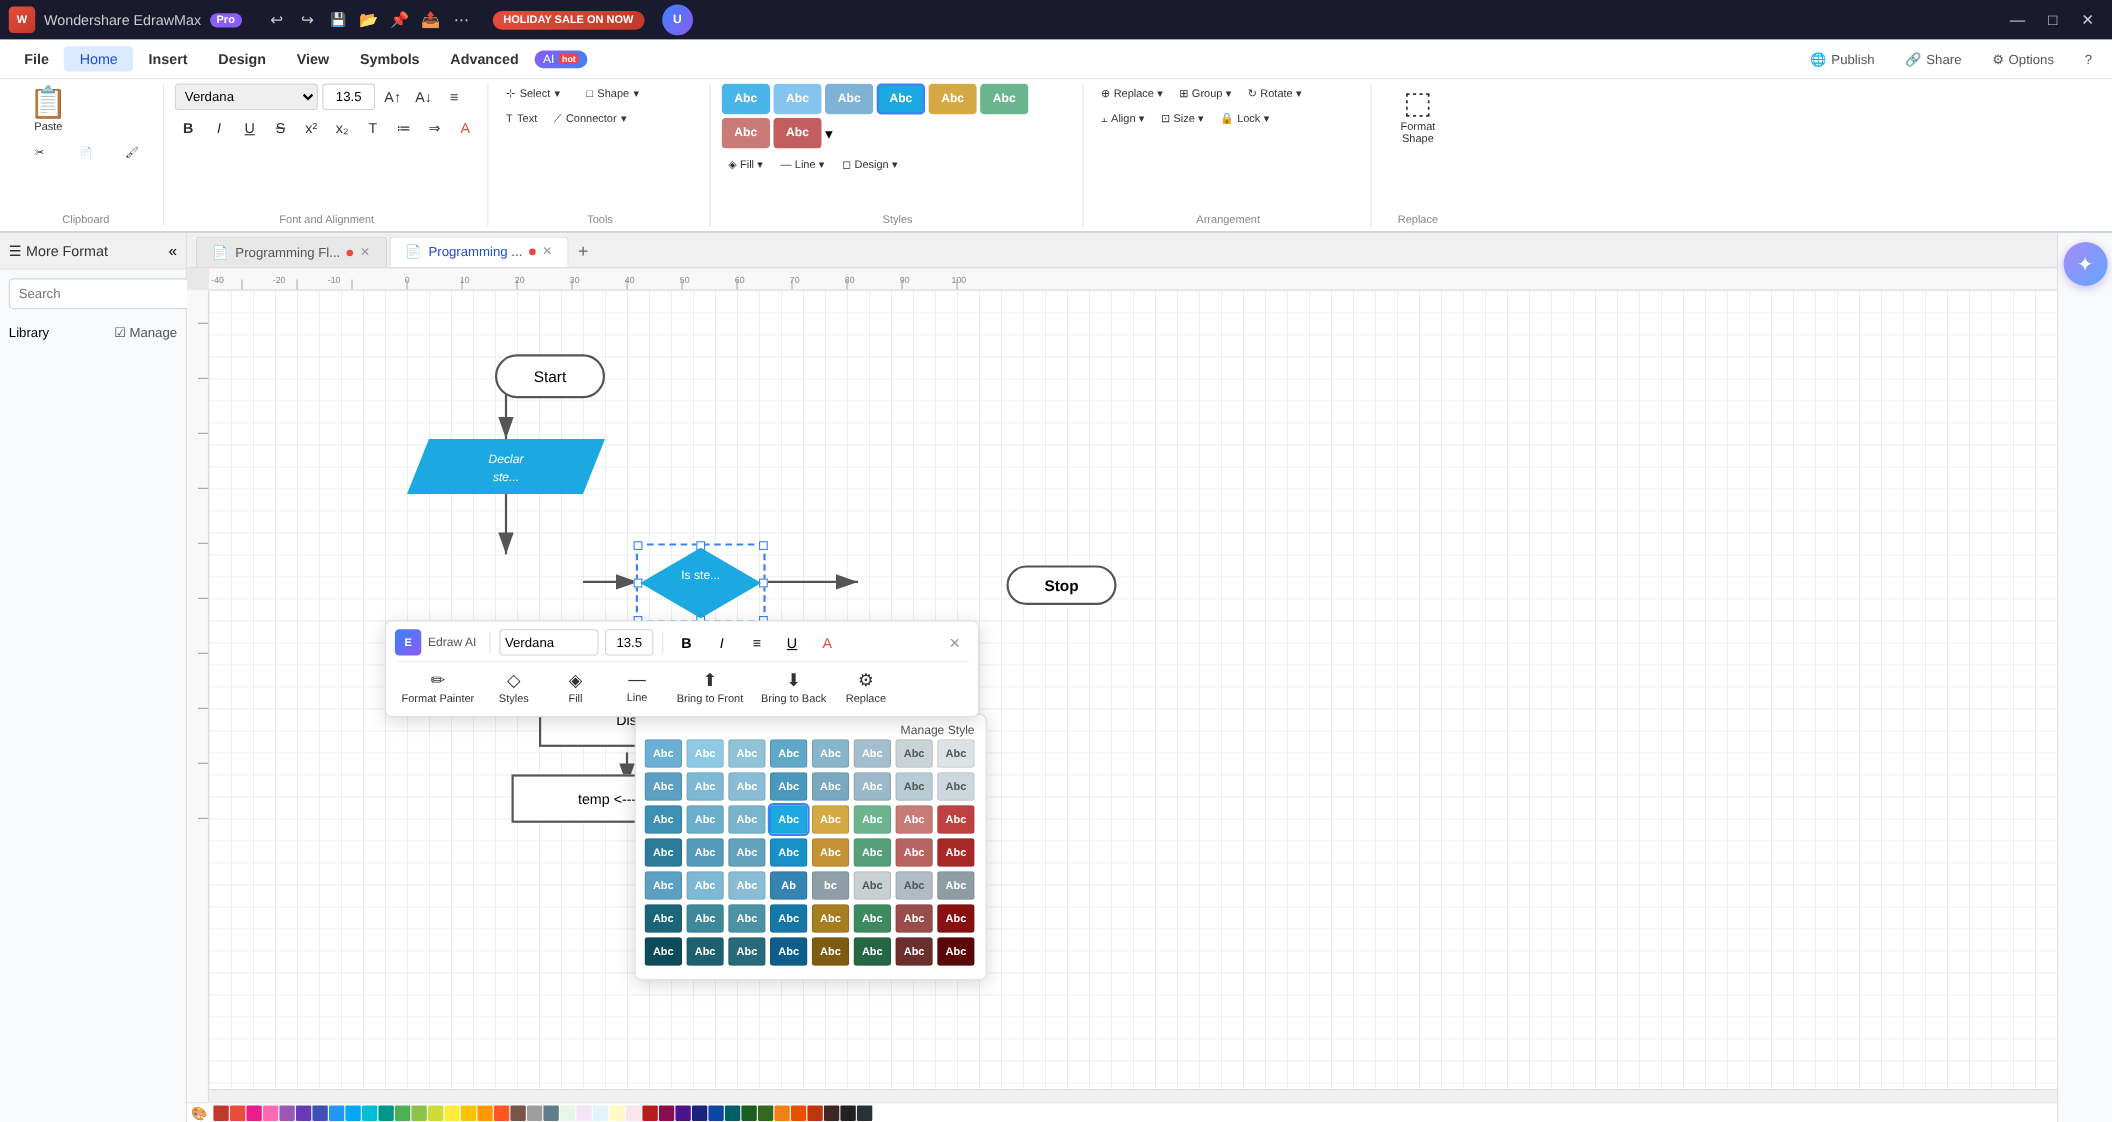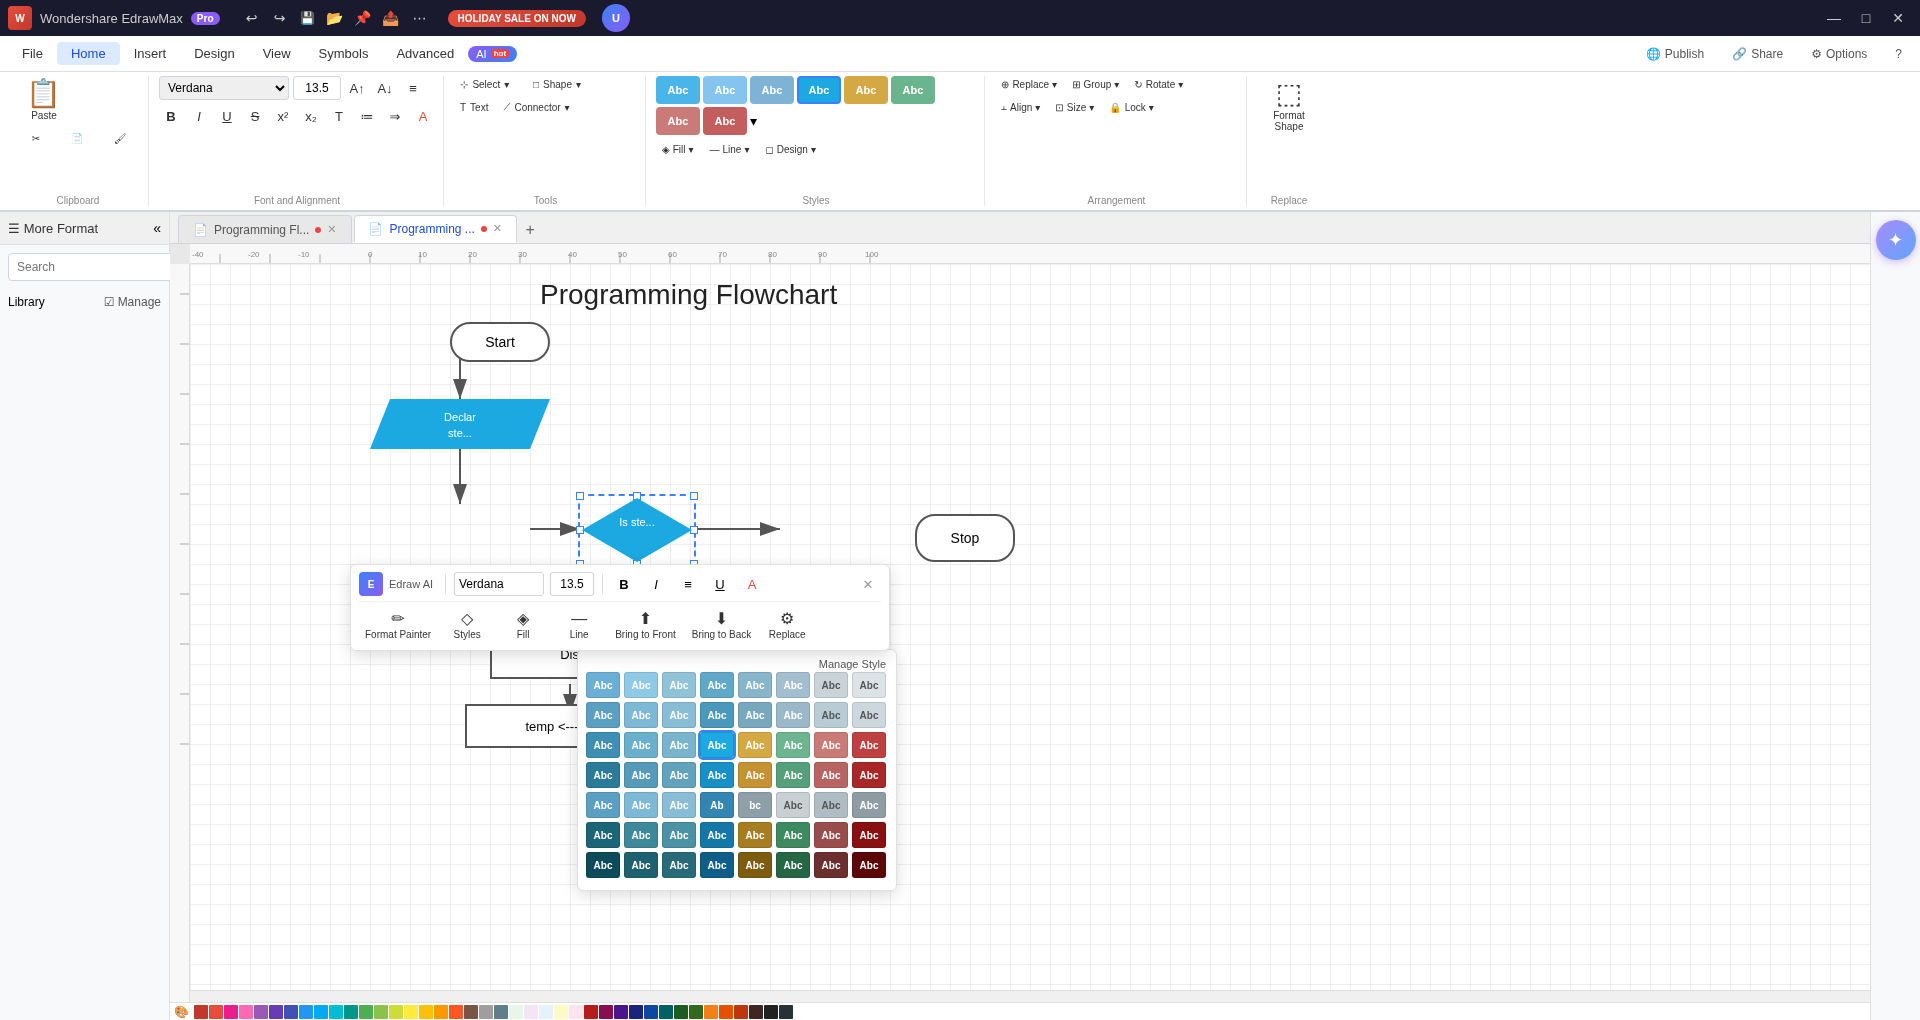--- a/index.html
+++ b/index.html
@@ -57,20 +57,21 @@
       align-items: center;
       padding: 0 8px;
       border-bottom: 1px solid #e0e0e0;
     }
     .menu-item {
       padding: 4px 14px;
       font-size: 13px;
       cursor: pointer;
       border-radius: 4px;
       color: #333;
+      font-weight: bold;
     }
     .menu-item.active {
       background: #dbeafe;
       color: #1d4ed8;
       font-weight: 500;
     }
     .menu-right {
       margin-left: auto;
       display: flex;
       align-items: center;
@@ -269,26 +270,27 @@
       border: 2px solid #555;
       border-radius: 20px;
       display: flex; align-items: center; justify-content: center;
       background: white;
       font-size: 14px;
     }
 
     .fc-stop {
       position: absolute;
       left: 725px; top: 250px;
-      width: 100px; height: 48px;
+      width: 100px; height: 36px;
       border: 2px solid #555;
       border-radius: 20px;
       display: flex; align-items: center; justify-content: center;
       background: white;
       font-size: 14px;
+      font-weight: bold;
     }
 
     .fc-temp {
       position: absolute;
       left: 275px; top: 440px;
       width: 210px; height: 44px;
       border: 2px solid #555;
       background: white;
       display: flex; align-items: center; justify-content: center;
       font-size: 13px;
@@ -732,27 +734,26 @@
 
           <line x1="380" y1="420" x2="380" y2="450" stroke="#555" stroke-width="2" marker-end="url(#arrow)"></line>
 
           <defs>
             <marker id="arrow" markerWidth="10" markerHeight="7" refX="10" refY="3.5" orient="auto">
               <polygon points="0 0, 10 3.5, 0 7" fill="#555"></polygon>
             </marker>
           </defs>
         </svg>
 
-        <div class="fc-title">Programming Flowchart</div>
 
         <div class="fc-start">
           <span>Start</span>
         </div>
 
-        <div style="position:absolute; left:180px; top:135px; width:180px; height:50px;">
+        <div style="position:absolute; left:180px; top:135px; width:180px; height:50px;font-style:italic;">
           <svg width="180" height="50" viewBox="0 0 180 50">
             <polygon points="20,0 180,0 160,50 0,50" fill="#1ca8e0"></polygon>
             <text x="90" y="22" text-anchor="middle" fill="white" font-size="11" font-weight="500">Declar</text>
             <text x="90" y="38" text-anchor="middle" fill="white" font-size="11" font-weight="500">ste...</text>
           </svg>
         </div>
 
 
         <div style="position:absolute; left:388px; top:230px; width:118px; height:72px; border:2px dashed #3b82f6; pointer-events:none;">
           <div style="position:absolute; width:8px; height:8px; background:white; border:1.5px solid #3b82f6; top:-4px; left:-4px;"></div>

